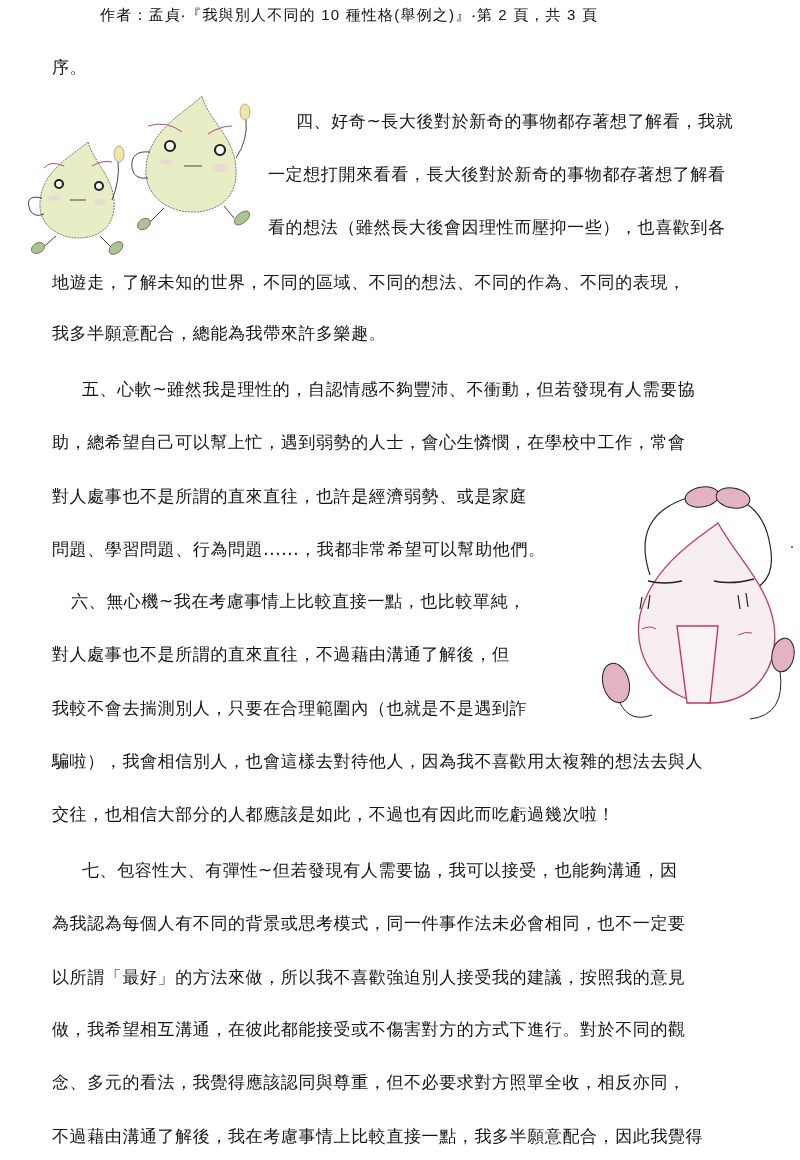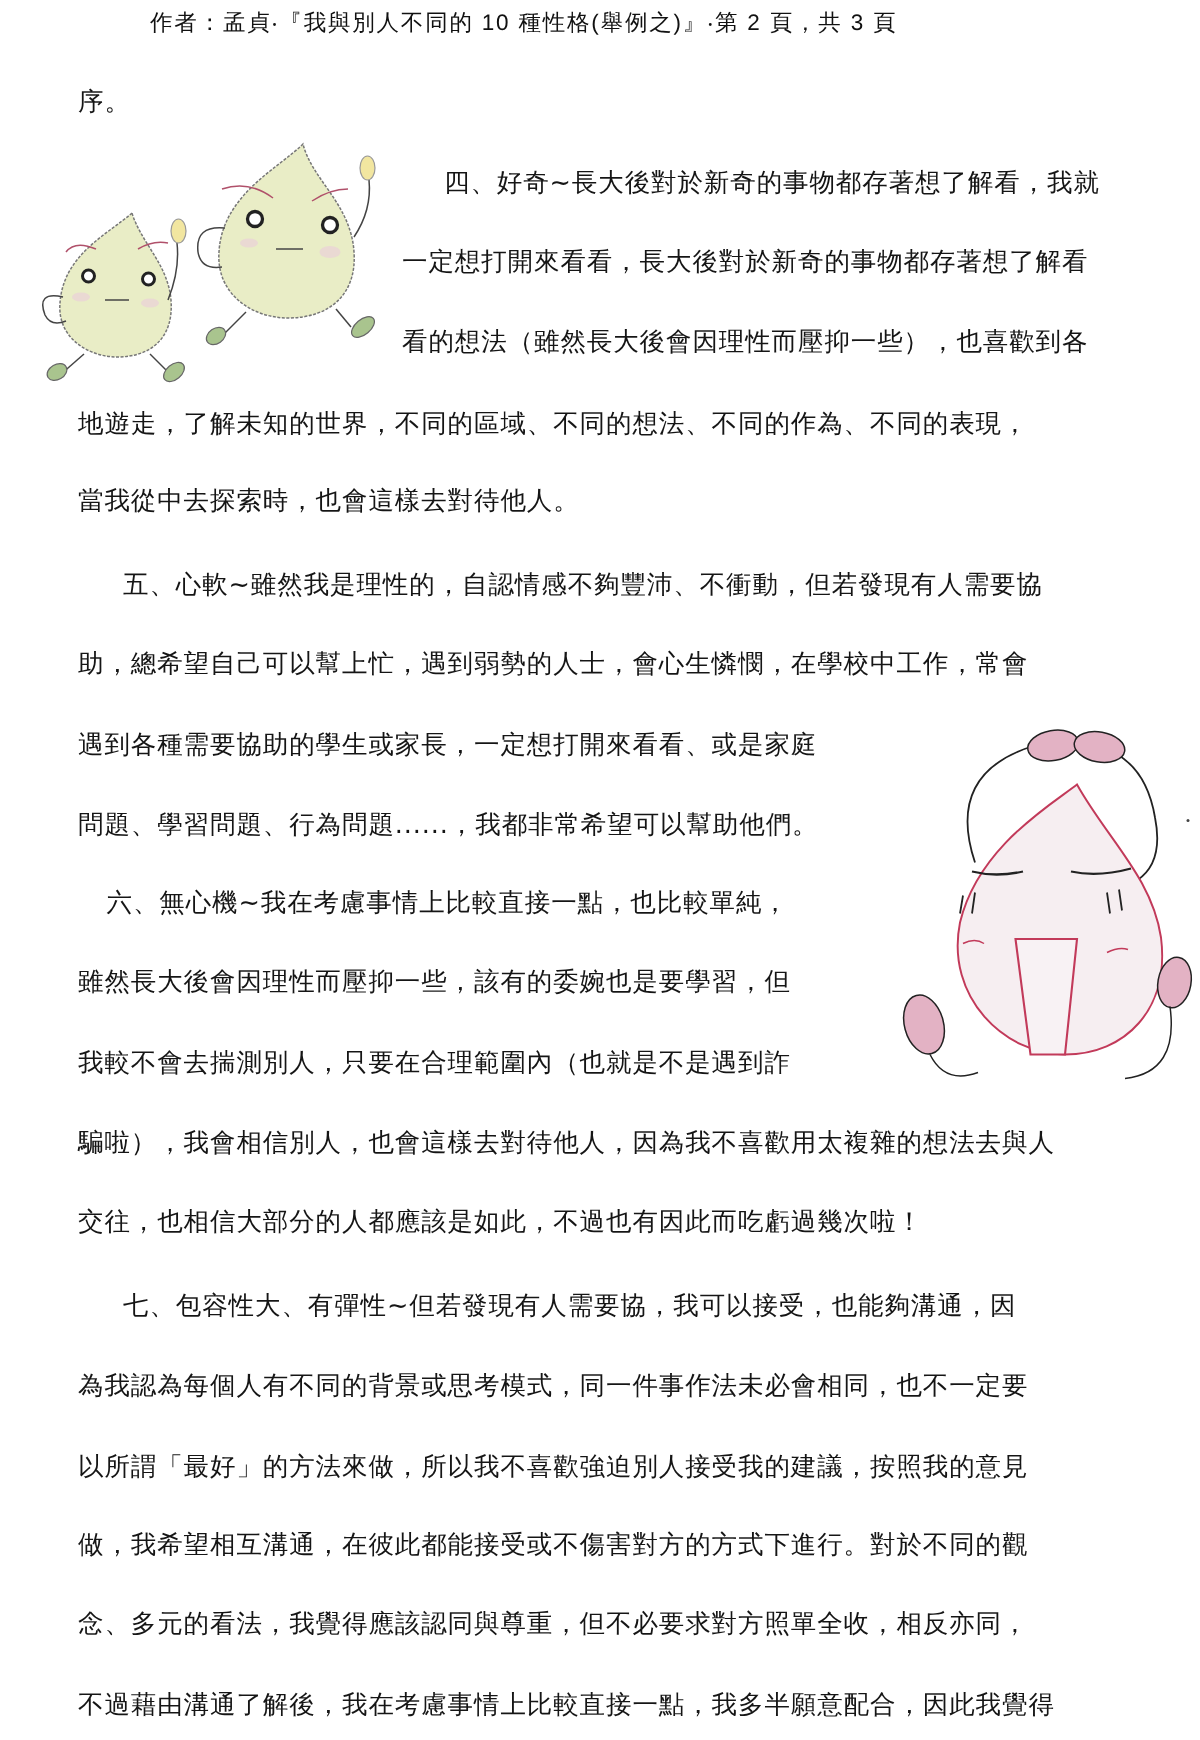--- a/index.html
+++ b/index.html
@@ -19,27 +19,27 @@
 </head>
 <body>
 
 <div class="header">作者：孟貞‧『我與別人不同的 10 種性格(舉例之)』‧第 2 頁，共 3 頁</div>
 
 <div class="line" style="top:56px">序。</div>
 <div class="line" style="top:110px;left:296px">四、好奇~長大後對於新奇的事物都存著想了解看，我就</div>
 <div class="line" style="top:163px;left:268px">一定想打開來看看，長大後對於新奇的事物都存著想了解看</div>
 <div class="line" style="top:216px;left:268px">看的想法（雖然長大後會因理性而壓抑一些），也喜歡到各</div>
 <div class="line" style="top:271px">地遊走，了解未知的世界，不同的區域、不同的想法、不同的作為、不同的表現，</div>
-<div class="line" style="top:322px">當我從中去探索時，也會這樣去對待他人。</div>
+<div class="line" style="top:322px">我多半願意配合，總能為我帶來許多樂趣。</div>
 <div class="line" style="top:378px;left:82px">五、心軟~雖然我是理性的，自認情感不夠豐沛、不衝動，但若發現有人需要協</div>
 <div class="line" style="top:431px">助，總希望自己可以幫上忙，遇到弱勢的人士，會心生憐憫，在學校中工作，常會</div>
-<div class="line" style="top:485px">遇到各種需要協助的學生或家長，一定想打開來看看、或是家庭</div>
+<div class="line" style="top:485px">對人處事也不是所謂的直來直往，也許是經濟弱勢、或是家庭</div>
 <div class="line" style="top:538px">問題、學習問題、行為問題......，我都非常希望可以幫助他們。</div>
 <div class="line" style="top:590px;left:71px">六、無心機~我在考慮事情上比較直接一點，也比較單純，</div>
-<div class="line" style="top:643px">雖然長大後會因理性而壓抑一些，該有的委婉也是要學習，但</div>
+<div class="line" style="top:643px">對人處事也不是所謂的直來直往，不過藉由溝通了解後，但</div>
 <div class="line" style="top:697px">我較不會去揣測別人，只要在合理範圍內（也就是不是遇到詐</div>
 <div class="line" style="top:750px">騙啦），我會相信別人，也會這樣去對待他人，因為我不喜歡用太複雜的想法去與人</div>
 <div class="line" style="top:803px">交往，也相信大部分的人都應該是如此，不過也有因此而吃虧過幾次啦！</div>
 <div class="line" style="top:859px;left:82px">七、包容性大、有彈性~但若發現有人需要協，我可以接受，也能夠溝通，因</div>
 <div class="line" style="top:912px">為我認為每個人有不同的背景或思考模式，同一件事作法未必會相同，也不一定要</div>
 <div class="line" style="top:966px">以所謂「最好」的方法來做，所以我不喜歡強迫別人接受我的建議，按照我的意見</div>
 <div class="line" style="top:1018px">做，我希望相互溝通，在彼此都能接受或不傷害對方的方式下進行。對於不同的觀</div>
 <div class="line" style="top:1071px">念、多元的看法，我覺得應該認同與尊重，但不必要求對方照單全收，相反亦同，</div>
 <div class="line" style="top:1125px">不過藉由溝通了解後，我在考慮事情上比較直接一點，我多半願意配合，因此我覺得</div>
 

